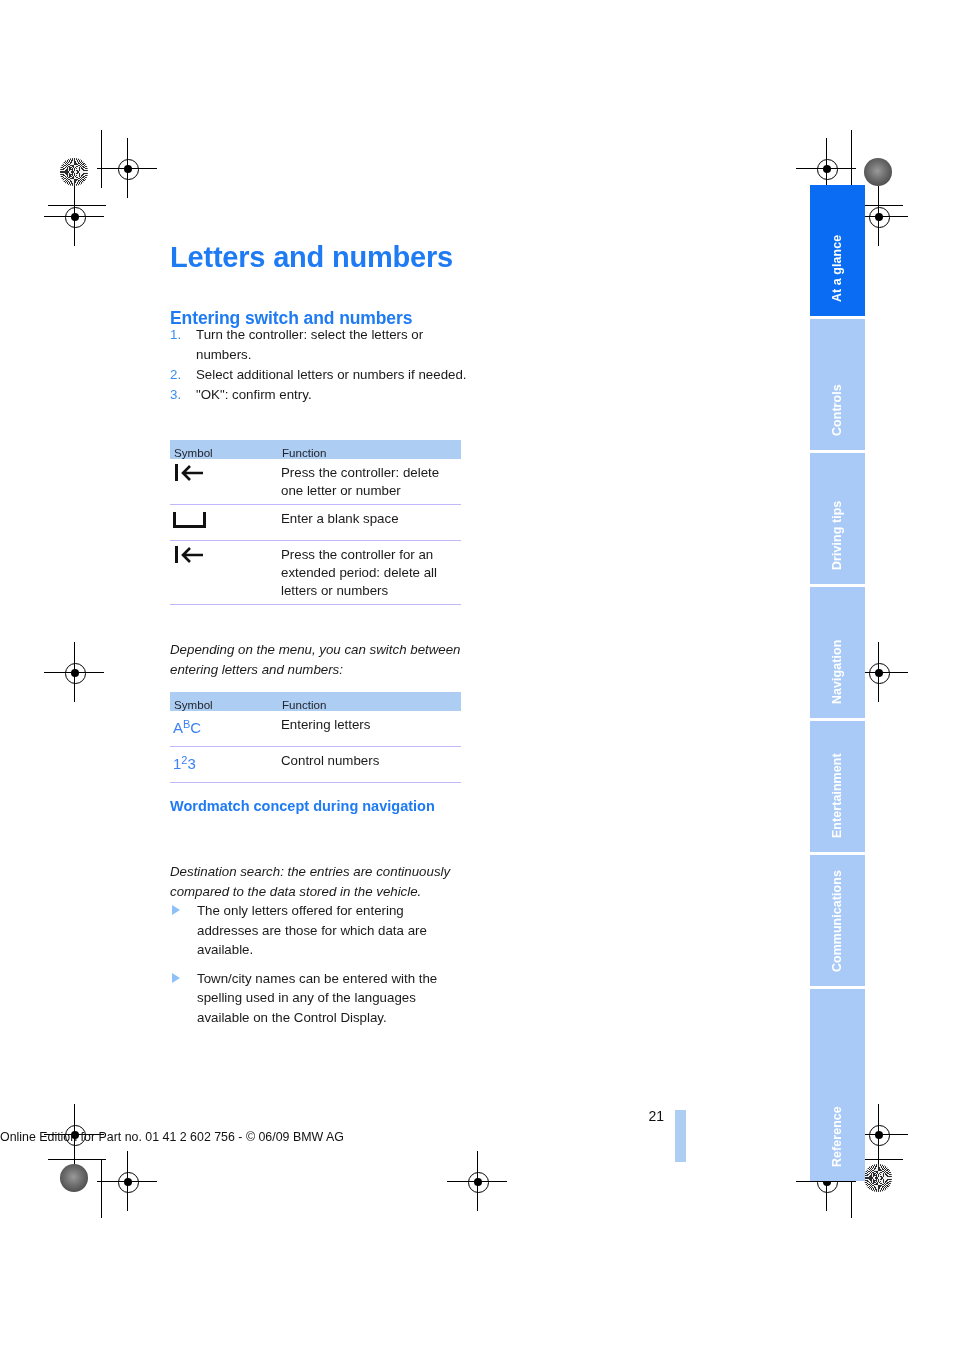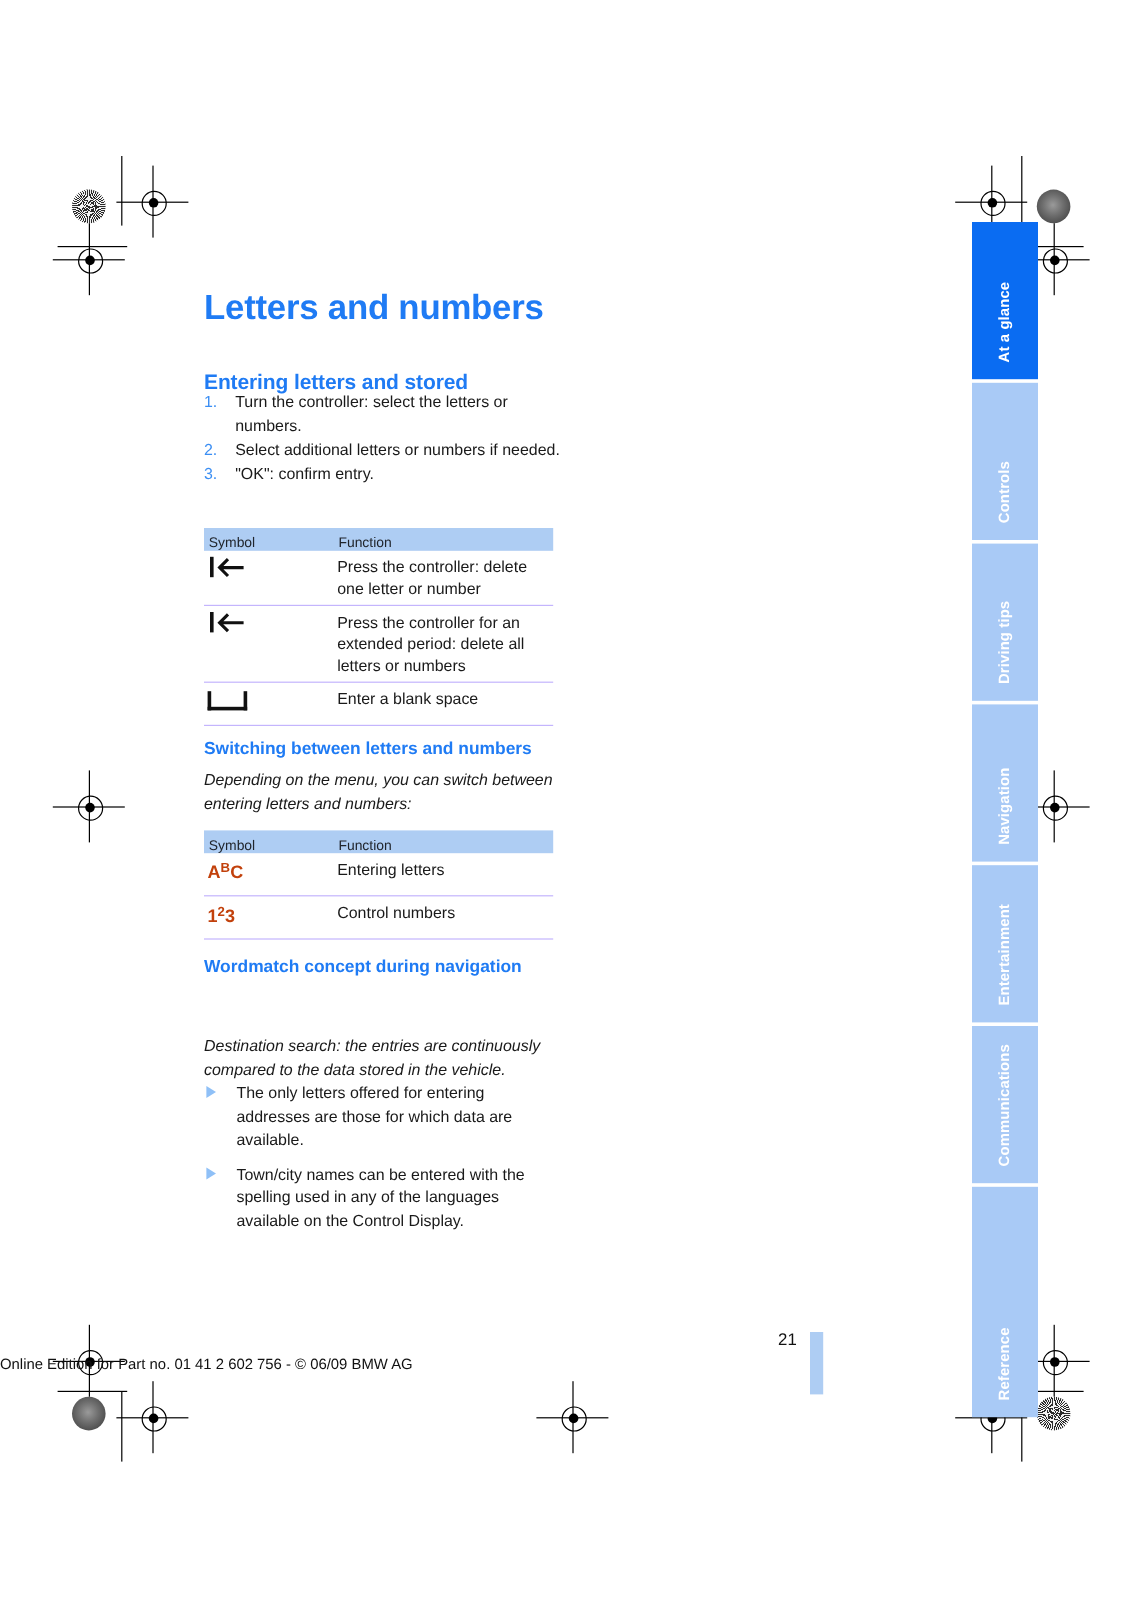--- a/index.html
+++ b/index.html
@@ -180,24 +180,24 @@
   .sym-space {
     display: inline-block;
     width: 27px; height: 13px;
     border: 3.5px solid #111;
     border-top: none;
     margin-top: 3px;
   }
 
   .sym-abc {
     font-size: 15px;
-    font-weight: bold;
+    font-weight: normal;
     letter-spacing: 0px;
     line-height: 18px;
-    color: #c2410c;
+    color: #3b82f6;
   }
   .sym-abc sup { font-size: 11px; vertical-align: 5px; }
 
   
   .tabstrip {
     position: absolute;
     left: 810px;
     width: 55px;
   }
   .tab {
@@ -298,21 +298,21 @@
     <div class="cline" style="left:845px; top:1159px; width:58px; height:1px;"></div>
     <div class="dot-target" style="left:878px; top:1178px;"></div>
     <div class="cline" style="left:851px; top:1160px; width:1px; height:58px;"></div>
     <div class="creg" style="left:826px; top:1181px;">
         <i></i>
       </div>
   </div>
 
   <h1 class="h1">Letters and numbers</h1>
 
-  <h2 class="h2" style="top:293px;">Entering letters and stored</h2>
+  <h2 class="h2" style="top:293px;">Entering switch and numbers</h2>
 
   <div class="ol" style="top:325px;">
     <div class="li">
       <span class="num">1.</span>
       <span>Turn the controller: select the letters or numbers.</span>
     </div>
     <div class="li">
       <span class="num">2.</span>
       <span>Select additional letters or numbers if needed.</span>
     </div>
@@ -335,39 +335,38 @@
           <svg width="26" height="18" viewBox="0 0 26 18" aria-hidden="true">
             <path d="M24 9 H5 M11 2 L4 9 L11 16" stroke="#111" stroke-width="2.6" fill="none" stroke-linecap="butt" stroke-linejoin="miter"></path>
           </svg>
         </span>
       </div>
       <div class="c2">Press the controller: delete one letter or number</div>
     </div>
 
     <div class="trow">
       <div class="c1">
+        <span class="sym-space"></span>
+      </div>
+      <div class="c2">Enter a blank space</div>
+    </div>
+
+    <div class="trow">
+      <div class="c1">
         <span class="sym-backspace">
           <span class="bar"></span>
           <svg width="26" height="18" viewBox="0 0 26 18" aria-hidden="true">
             <path d="M24 9 H5 M11 2 L4 9 L11 16" stroke="#111" stroke-width="2.6" fill="none" stroke-linecap="butt" stroke-linejoin="miter"></path>
           </svg>
         </span>
       </div>
       <div class="c2">Press the controller for an extended period: delete all letters or numbers</div>
     </div>
-
-    <div class="trow">
-      <div class="c1">
-        <span class="sym-space"></span>
-      </div>
-      <div class="c2">Enter a blank space</div>
-    </div>
-  </div>
-
-  <h3 class="h3" style="top:600px;">Switching between letters and numbers</h3>
+  </div>
+
 
   <div class="para" style="top:640px;">Depending on the menu, you can switch between entering letters and numbers:</div>
 
   <div class="tbl" style="top:692px;">
     <div class="thead">
       <div class="c1">Symbol</div>
       <div class="c2">Function</div>
     </div>
 
     <div class="trow">

